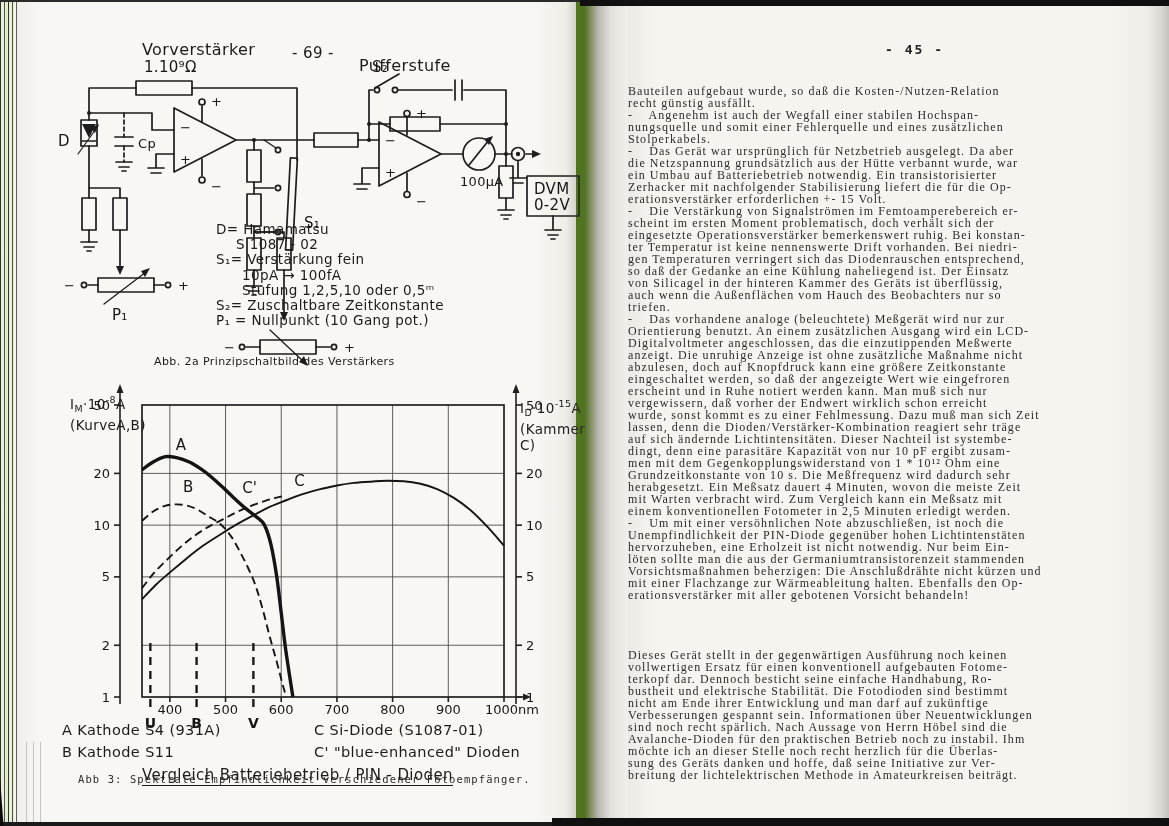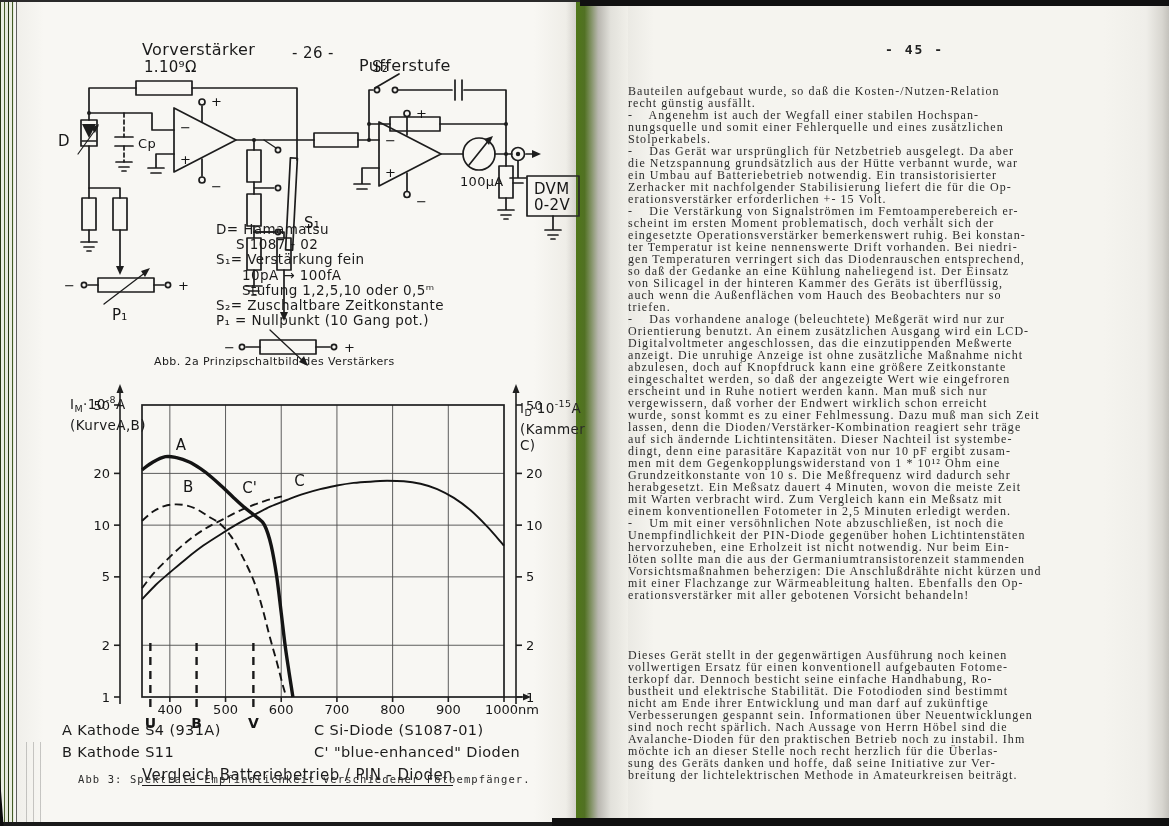--- a/index.html
+++ b/index.html
@@ -68,21 +68,21 @@
                  font-size:10.5px;letter-spacing:1.1px;color:#2b2b2b;white-space:pre;}
 </style>
 </head>
 <body>
 
 <div id="stage">
 
   <div class="page" id="page-left">
 
     <div class="abs hand schem-title" style="left:128px;top:40px;">Vorverstärker</div>
-    <div class="abs hand" style="left:278px;top:44px;font-size:15px;">- 26 -</div>
+    <div class="abs hand" style="left:278px;top:44px;font-size:15px;">- 69 -</div>
     <div class="abs hand schem-title" style="left:345px;top:56px;">Pufferstufe</div>
 
     <svg id="schem" viewBox="0 0 556 346">
       <g>
 
         <path d="M57,60 H104 M160,60 H265 M265,60 V132 M57,60 V85"></path>
         <rect x="104" y="53" width="56" height="14"></rect>
         <text class="big" x="112" y="44">1.10⁹Ω</text>
 
         <g>

